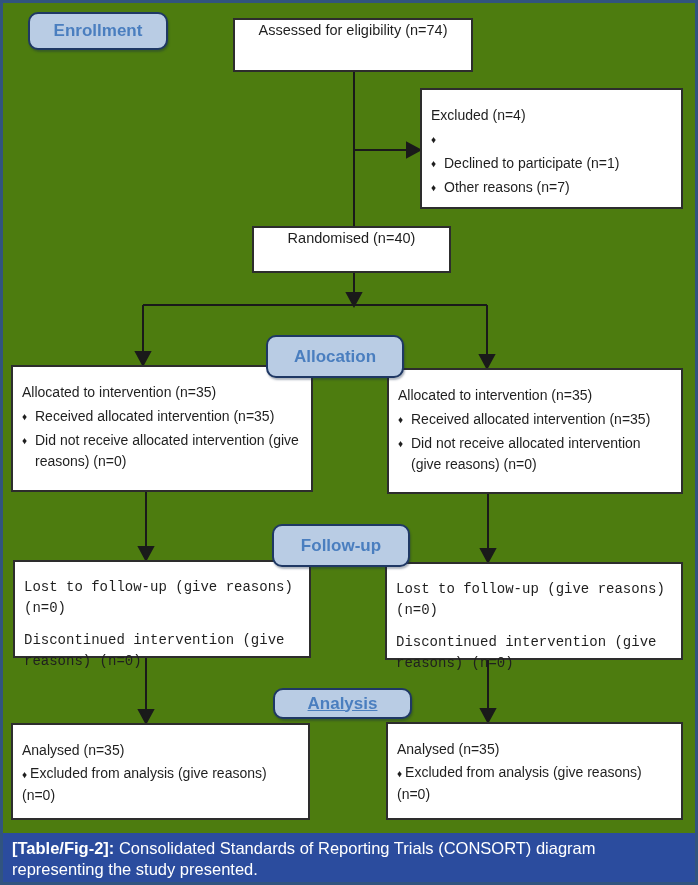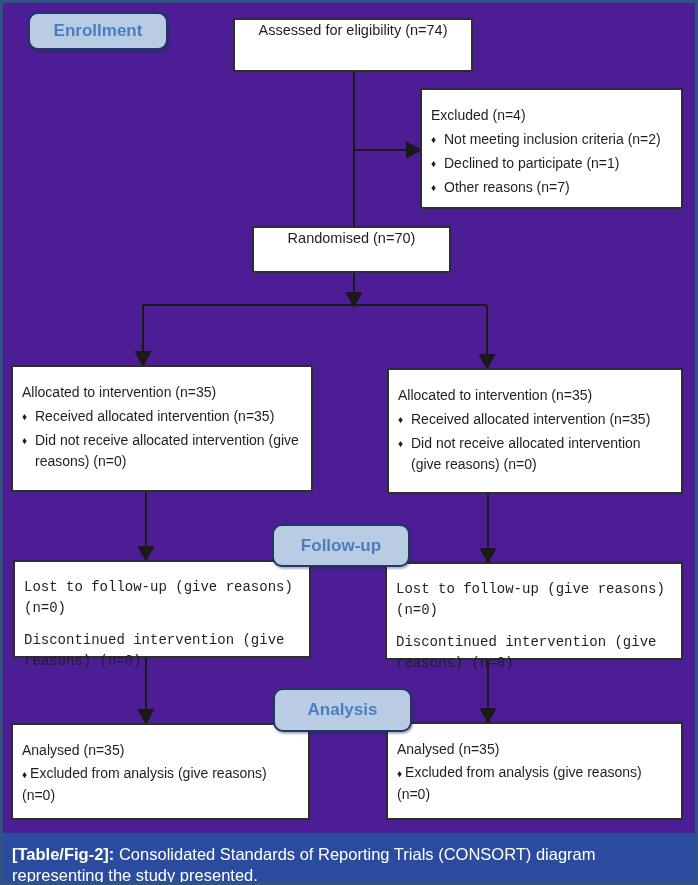--- a/index.html
+++ b/index.html
@@ -1,17 +1,17 @@
 <!DOCTYPE html>
 <html><head>
 <meta charset="utf-8">
 <style>
   html,body{margin:0;padding:0;background:#e8e8e8;}
   .page{
-    position:relative;width:698px;height:885px;background:#4c1d95;
+    position:relative;width:698px;height:885px;background:#4d7c0f;
     font-family:"Liberation Sans","DejaVu Sans",sans-serif;
     color:#1f1f1f;overflow:hidden;
   }
   .frame{position:absolute;inset:0;border:3px solid #31547f;z-index:10;pointer-events:none;}
   .connectors{position:absolute;left:0;top:0;z-index:0;}
   .fbox{
     position:absolute;background:#ffffff;border:2px solid #2d2d2d;
     font-size:14px;line-height:21px;z-index:1;box-sizing:border-box;
   }
   .fbox.center{display:flex;align-items:flex-start;justify-content:center;text-align:center;font-size:14.5px;}
@@ -23,21 +23,21 @@
   .para{margin:0 0 11px 0;font-family:Liberation Mono, monospace;}
   .para:last-child{margin-bottom:14px;}
   .stage{
     position:absolute;background:#b9cce4;border:2px solid #1f3864;border-radius:10px;
     display:flex;align-items:center;justify-content:center;
     color:#4a7ebf;font-weight:bold;font-size:17px;z-index:2;box-sizing:border-box;
     box-shadow:1px 2px 2px rgba(20,40,70,0.35);
   }
   .caption{
     position:absolute;left:3px;right:3px;top:833px;bottom:3px;
-    background:#2b4c9e;color:#ffffff;padding:11px 9px;box-sizing:border-box;
+    background:#2b4c9e;color:#ffffff;padding:5px 9px;box-sizing:border-box;
     font-size:16.5px;line-height:21px;z-index:3;
   }
   .caption .lbl{font-weight:bold;}
 </style>
 </head>
 <body>
 
 <div class="page">
 
   <svg class="connectors" width="698" height="885" viewBox="0 0 698 885">
@@ -66,49 +66,51 @@
       <line x1="146" y1="658" x2="146" y2="713"></line>
       <polygon points="146,723 139,710 153,710"></polygon>
       <line x1="488" y1="660" x2="488" y2="712"></line>
       <polygon points="488,722 481,709 495,709"></polygon>
     </g>
   </svg>
 
   <div class="stage" style="left:28px;top:12px;width:140px;height:38px;">
     <span>Enrollment</span>
   </div>
+  <div class="stage" style="left:266px;top:335px;width:138px;height:43px;">
+    <span>Allocation</span>
+  </div>
   <div class="stage" style="left:272px;top:524px;width:138px;height:43px;">
     <span>Follow-up</span>
   </div>
-  <div class="stage" style="left:273px;top:688px;width:139px;height:44px;">
+  <div class="stage" style="left:273px;top:688px;width:139px;height:31px;text-decoration:underline;">
     <span>Analysis</span>
   </div>
 
   <div class="fbox center" style="left:233px;top:18px;width:240px;height:54px;">
     <span>Assessed for eligibility (n=74)</span>
   </div>
 
   <div class="fbox list" style="left:420px;top:88px;width:263px;height:121px;">
     <div class="title-line">Excluded (n=4)</div>
     <div class="bullet-flex">
       <span class="blt">♦</span>
-      <span>Not meeting inclusion criteria (n=2)</span>
     </div>
     <div class="bullet-flex">
       <span class="blt">♦</span>
       <span>Declined to participate (n=1)</span>
     </div>
     <div class="bullet-flex">
       <span class="blt">♦</span>
       <span>Other reasons (n=7)</span>
     </div>
   </div>
 
   <div class="fbox center" style="left:252px;top:226px;width:199px;height:47px;">
-    <span>Randomised (n=70)</span>
+    <span>Randomised (n=40)</span>
   </div>
 
   <div class="fbox list" style="left:11px;top:365px;width:302px;height:127px;">
     <div class="title-line">Allocated to intervention (n=35)</div>
     <div class="bullet-flex">
       <span class="blt">♦</span>
       <span>Received allocated intervention (n=35)</span>
     </div>
     <div class="bullet-flex">
       <span class="blt">♦</span>

